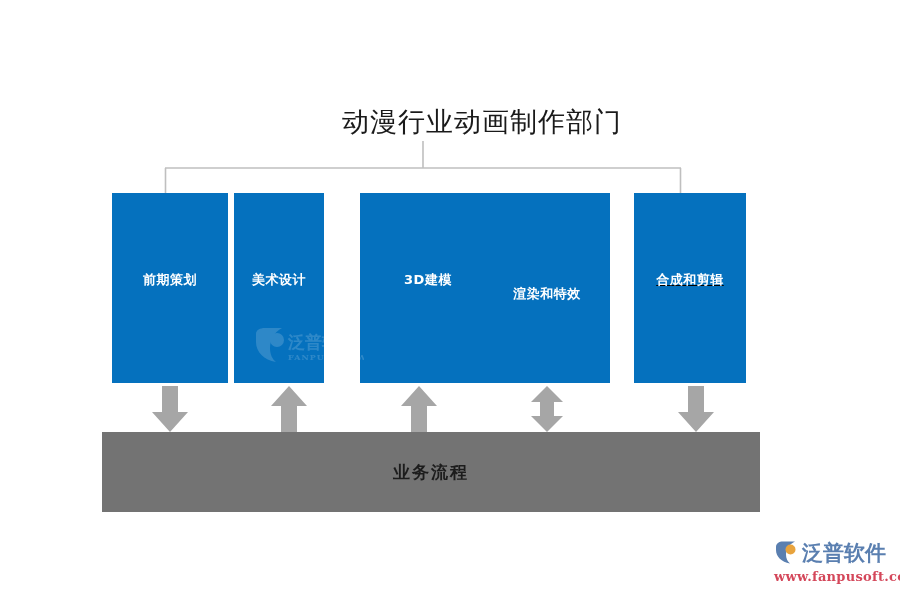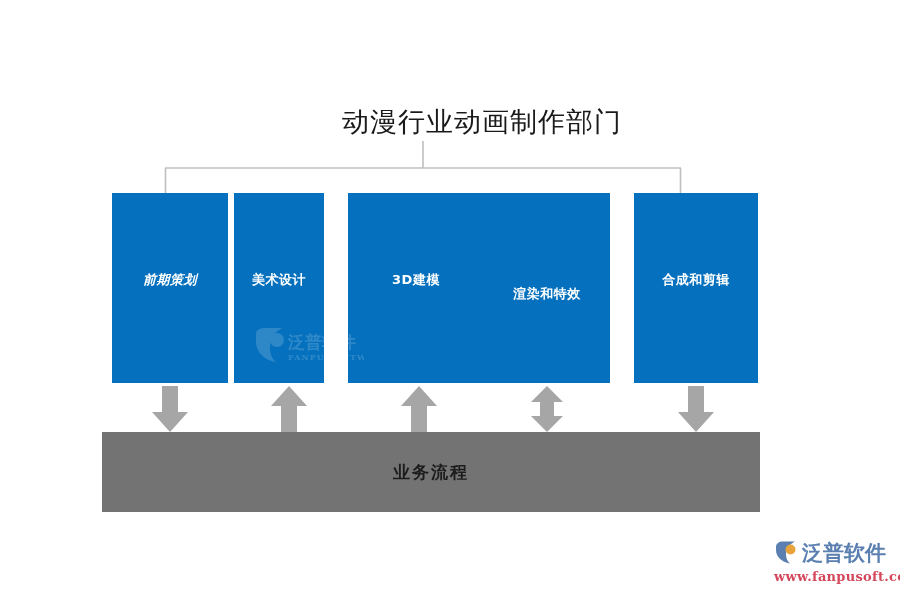--- a/index.html
+++ b/index.html
@@ -65,25 +65,25 @@
     font-weight: 700;
     color: #ffffff;
     letter-spacing: 0.5px;
     white-space: nowrap;
     margin-top: 78px;
   }
   .dept-box.lower .dept-label {
     margin-top: 92px;
   }
 
-  #box-0 { left: 112px; width: 116px; font-style: italic; }
+  #box-0 { left: 112px; width: 116px; }
   #box-1 { left: 234px; width: 90px; }
-  #box-2 { left: 348px; width: 136px; }
+  #box-2 { left: 360px; width: 136px; }
   #box-3 { left: 484px; width: 126px; }
-  #box-4 { left: 634px; width: 124px; }
+  #box-4 { left: 634px; width: 112px; text-decoration: underline; }
 
   
   #box-watermark {
     position: absolute;
     left: 252px;
     top: 326px;
     width: 112px;
     height: 40px;
     overflow: hidden;
     pointer-events: none;

